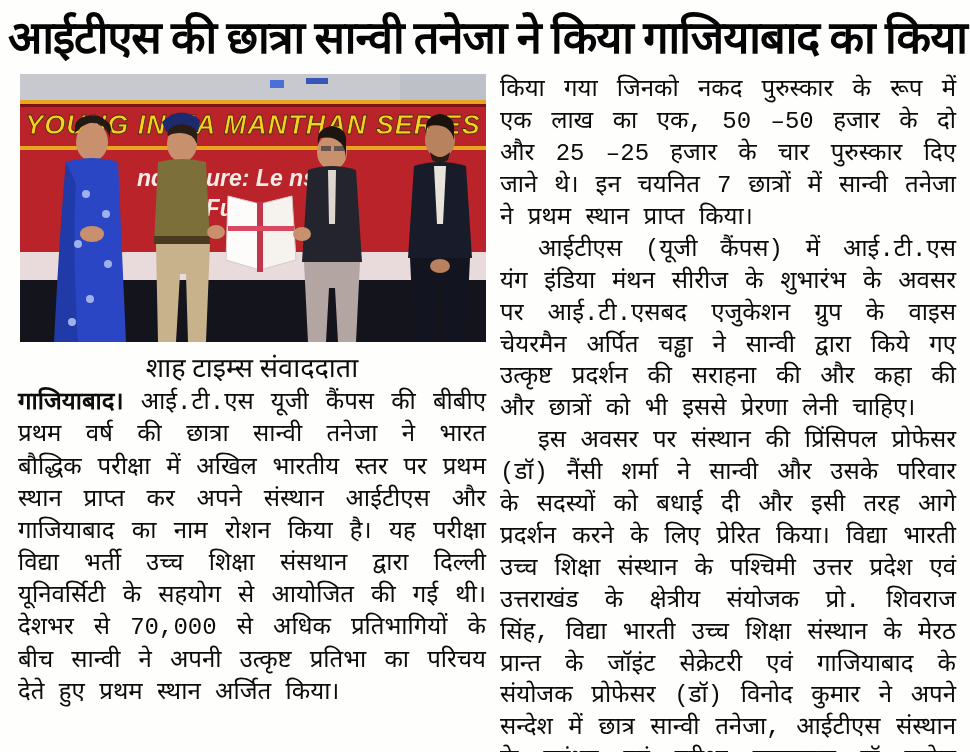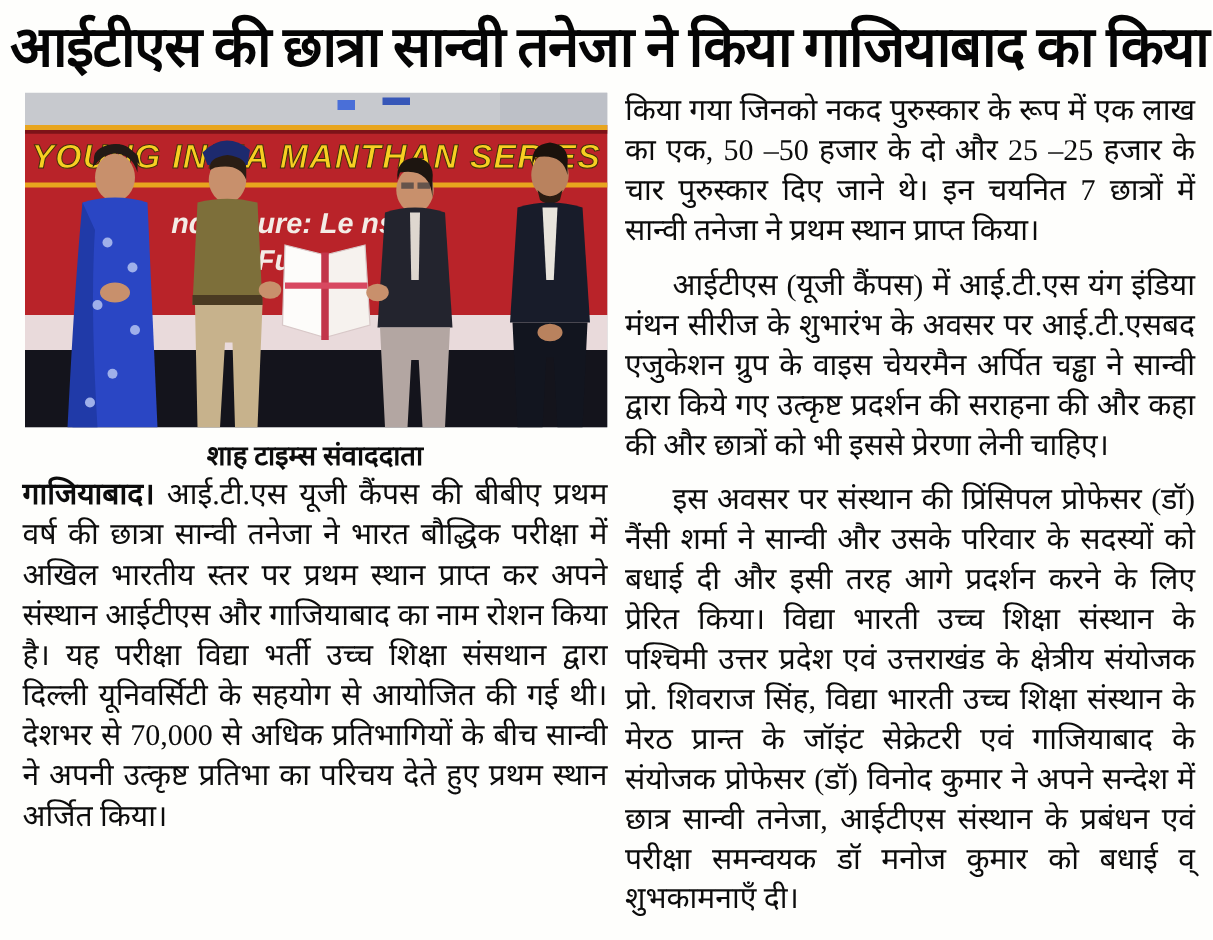--- a/index.html
+++ b/index.html
@@ -29,31 +29,32 @@
   }
   .col-left{width:468px;flex:0 0 468px;}
   .col-right{width:456px;flex:0 0 456px;padding-top:2px;}
   .photo-wrap{
     width:466px;height:268px;
     margin:2px 0 6px 2px;
     line-height:0;
   }
   .byline{
     text-align:center;
-    font-weight:700;
-    font-size:22px;
+    font-weight:400;
+    font-size:27px;
     margin:4px 0 2px 0;
   }
   .body-text{
     font-size:24px;
     line-height:1.34;
     text-align:justify;
     margin:0;
+    font-family:Liberation Mono, monospace;
   }
-  .body-text + .body-text{margin-top:12px;}
+  .body-text + .body-text{margin-top:0;}
   .indent{text-indent:38px;}
   .dateline{font-weight:700;}
   .col-right .body-text{font-size:24px;line-height:1.33;}
   svg text{font-family:"Liberation Sans","DejaVu Sans",sans-serif;}
   .banner-title{
     font-style:italic;
     font-weight:700;
     letter-spacing:1px;
   }
 </style>

